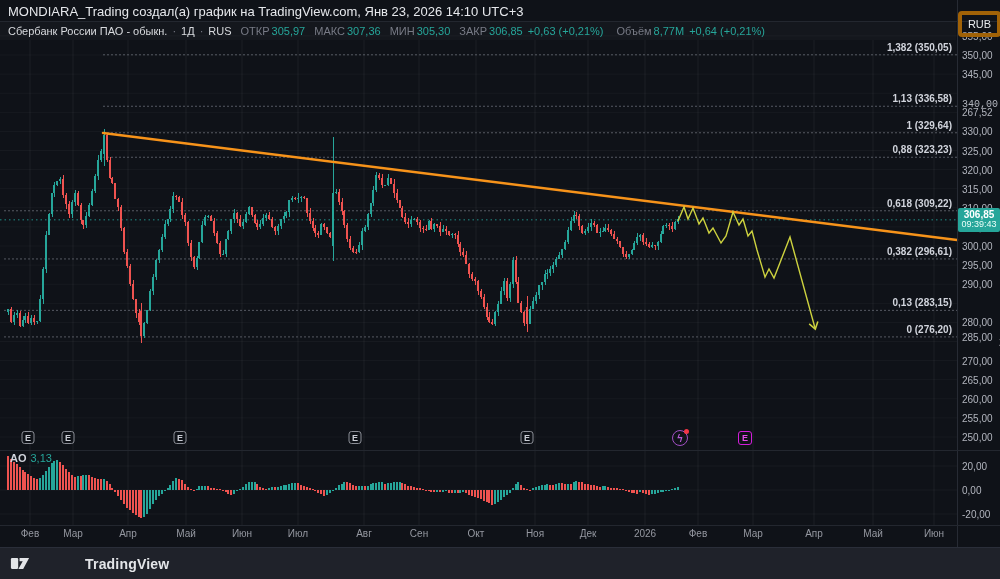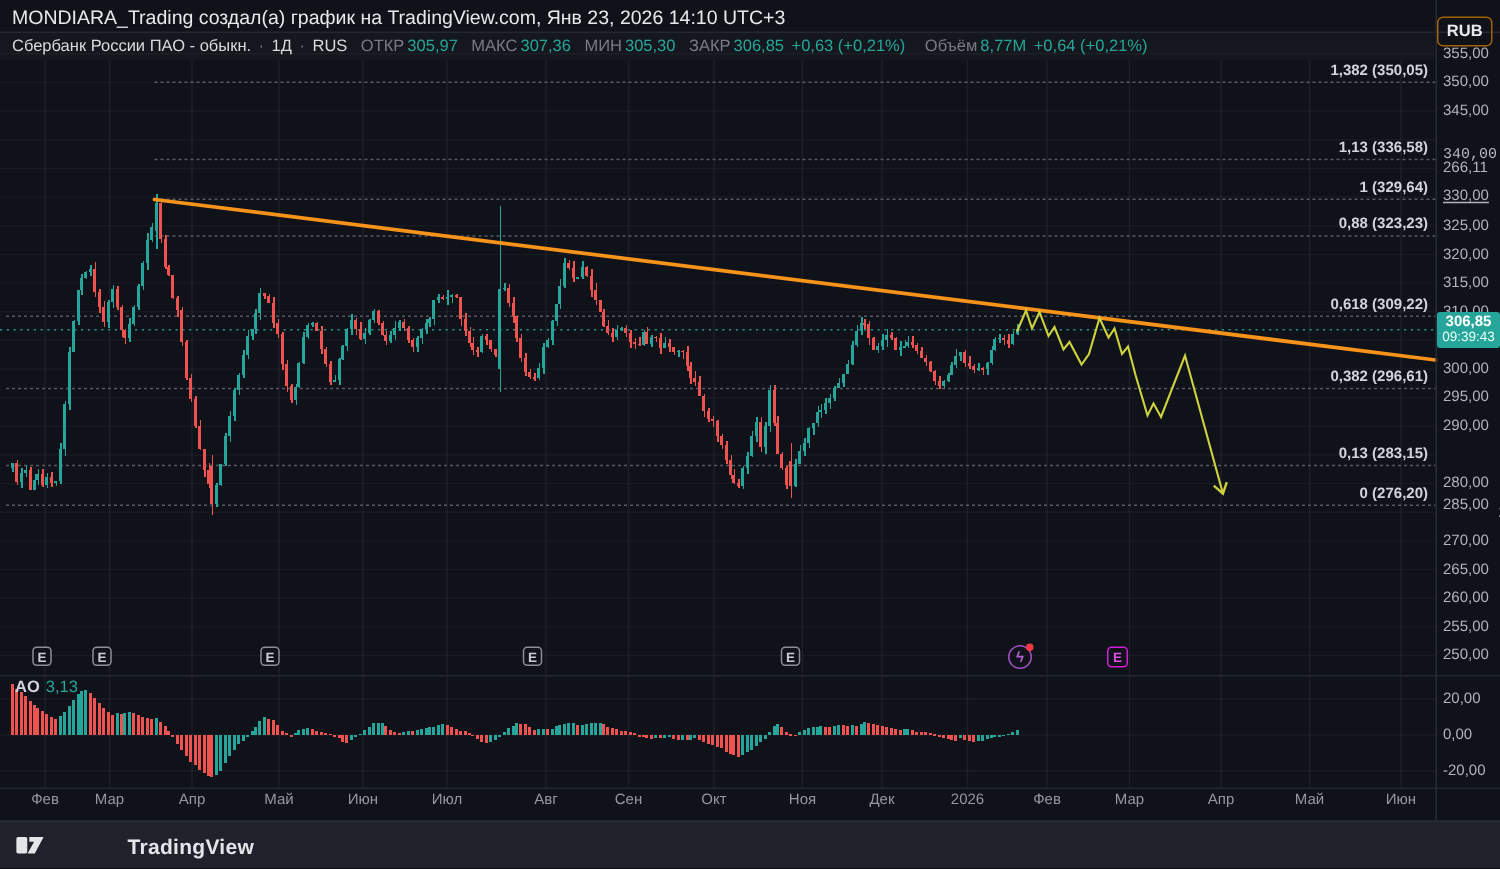--- a/index.html
+++ b/index.html
@@ -11,22 +11,22 @@
   .legend{position:absolute;left:8px;top:25px;z-index:6;display:flex;align-items:center;gap:5px;
           font-size:11px;white-space:nowrap;color:#d8dade;}
   .legend .dim{color:#787b86;}
   .legend .val{color:#26a69a;}
   .legend .grp{display:flex;gap:2px;margin-left:4px;}
   #chart-svg{position:absolute;left:0;top:0;z-index:3;}
   .pscale{position:absolute;left:957px;top:0;width:43px;height:547px;z-index:4;}
   .ptick{position:absolute;left:5px;font-size:10px;color:#b2b5be;transform:translateY(-50%);}
   .vline{position:absolute;left:957px;top:0;width:1px;height:547px;background:#272b34;z-index:4;}
   .sep{position:absolute;left:0;width:1000px;height:1px;background:#23272f;z-index:4;}
-  .rub-btn{position:absolute;left:958px;top:11px;width:35px;height:18px;border:1px solid #a16207;border-radius:4px;
-           color:#e8eaed;font-size:11px;font-weight:bold;display:flex;align-items:center;justify-content:center;z-index:7;}
+  .rub-btn{position:absolute;left:958px;top:11px;width:35px;height:18px;border:4px solid #a16207;border-radius:4px;
+           color:#e8eaed;font-size:11px;font-weight:normal;display:flex;align-items:center;justify-content:center;z-index:7;}
   .badge{position:absolute;left:958px;top:209px;width:42px;height:24px;border-radius:2px;z-index:7;
          display:flex;flex-direction:column;align-items:center;justify-content:center;line-height:1.1;}
   .badge .p{font-size:10px;font-weight:bold;color:#fff;}
   .badge .c{font-size:9px;color:#eafff9;}
   .fib-label{position:absolute;right:48px;font-size:10px;font-weight:600;color:#d1d4dc;white-space:nowrap;z-index:4;}
   .month{position:absolute;top:528px;font-size:10px;color:#9598a1;transform:translateX(-50%);z-index:4;}
   .ao-legend{position:absolute;left:10px;top:452px;z-index:6;font-size:11px;display:flex;gap:4px;}
   .ao-legend .nm{color:#d1d4dc;font-weight:bold;}
   .ao-legend .vl{color:#26a69a;}
   .e-badge{position:absolute;top:431px;width:13px;height:13px;border:1.5px solid #8b8e96;border-radius:3px;
@@ -848,22 +848,22 @@
 
   <div class="vline"></div>
   <div class="sep" style="top:450px"></div>
   <div class="sep" style="top:525px"></div>
 
   <div class="pscale" id="pscale">
       <div class="ptick" style="top: 35.9px;">355,00</div>
       <div class="ptick" style="top: 55px;">350,00</div>
       <div class="ptick" style="top: 74.1px;">345,00</div>
       <div class="ptick" style="top: 104px; font-family: Liberation Mono, monospace;">340,00</div>
-      <div class="ptick" style="top: 112.3px;">266,11</div>
-      <div class="ptick" style="top: 131.4px; text-decoration: underline;">330,00</div>
+      <div class="ptick" style="top: 112.3px;">267,52</div>
+      <div class="ptick" style="top: 131.4px;">330,00</div>
       <div class="ptick" style="top: 150.5px;">325,00</div>
       <div class="ptick" style="top: 169.6px;">320,00</div>
       <div class="ptick" style="top: 188.7px;">315,00</div>
       <div class="ptick" style="top: 207.8px;">310,00</div>
       <div class="ptick" style="top: 226.9px;">305,00</div>
       <div class="ptick" style="top: 246px;">300,00</div>
       <div class="ptick" style="top: 265.1px;">295,00</div>
       <div class="ptick" style="top: 284.2px;">290,00</div>
       <div class="ptick" style="top: 308px; margin-top: 29px;">285,00</div>
       <div class="ptick" style="top: 322.4px;">280,00</div>

